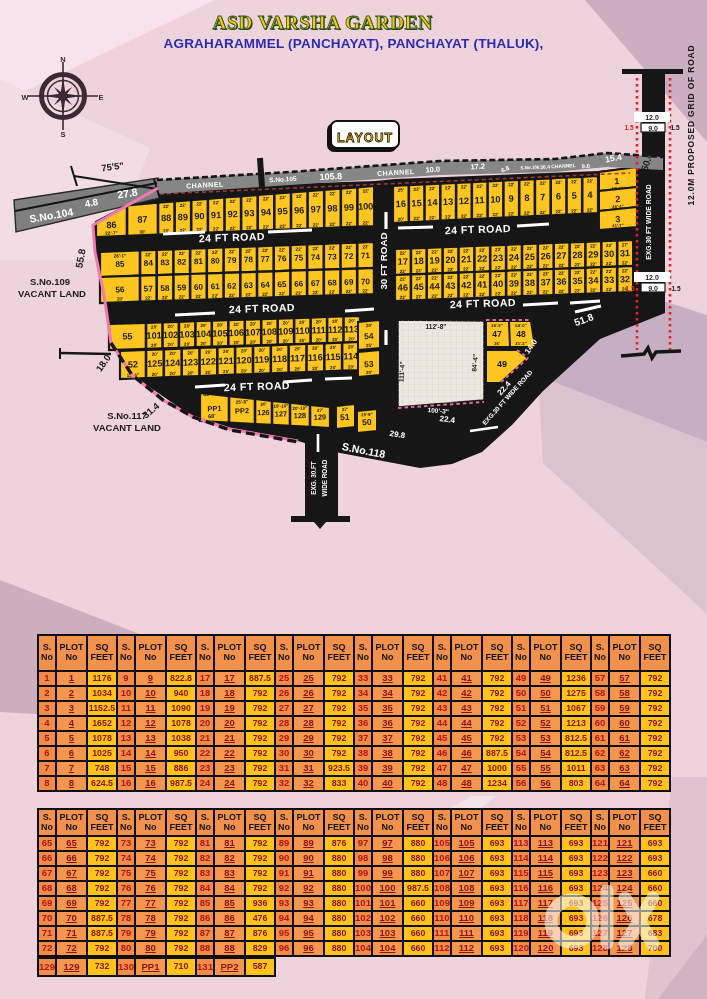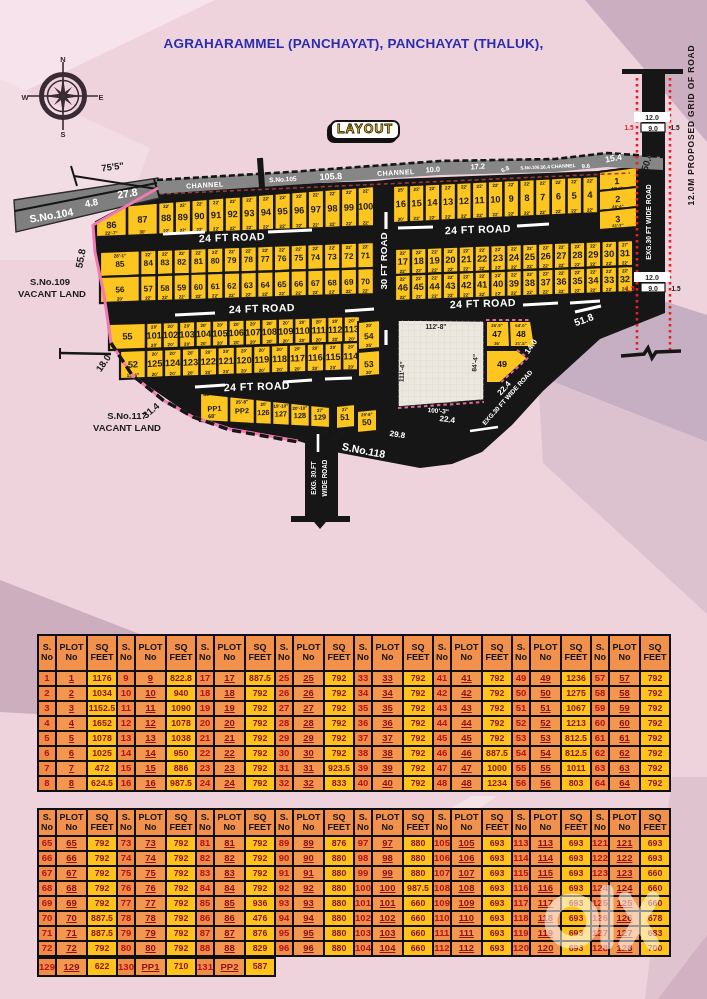--- a/index.html
+++ b/index.html
@@ -7,21 +7,21 @@
 .hd1{position:absolute;left:0;top:12px;width:645px;text-align:center;
  font-family:"Liberation Serif",serif;font-weight:bold;font-size:19.5px;letter-spacing:0.5px;
  color:#fac815;-webkit-text-stroke:0.8px #2c5a1f;text-shadow:1.1px 1.1px 0 #1a3a12;}
 .hd2{position:absolute;left:0;top:36px;width:707px;text-align:center;font-weight:bold;
  font-size:13.5px;color:#2b2bb0;letter-spacing:0.2px;}
 .hd3{position:absolute;left:0;top:54px;width:707px;text-align:center;font-weight:bold;
  font-size:13.5px;color:#2b2bb0;letter-spacing:0.2px;}
 .badge{position:absolute;background:#fff;border:2px solid #111;border-radius:7px;
  color:#f9c722;font-weight:bold;-webkit-text-stroke:0.8px #221500;text-align:center;
  box-shadow:-3px 3px 0 #111;}
-#layout{left:330px;top:120px;width:66px;height:16px;font-size:12.5px;letter-spacing:1px;padding-top:0;}
+#layout{left:330px;top:120px;width:66px;height:16px;font-size:12.5px;letter-spacing:1px;padding-top:9px;}
 #pdet{left:296px;top:591px;width:121px;height:25px;font-size:15px;letter-spacing:1px;padding-top:4px;border-radius:11px;}
 table.pt{position:absolute;border-collapse:collapse;table-layout:fixed;background:#ffc31c;}
 table.pt td{border:2px solid #0f0f0f;text-align:center;vertical-align:middle;padding:0;
  font-size:9.5px;font-weight:bold;line-height:1.08;overflow:hidden;}
 table.pt td.h{background:#f2914c;color:#131313;font-size:9px;}
 table.pt td.s{background:#f08c48;color:#b3151a;}
 table.pt td.p{background:#f3974e;color:#8d1216;}
 table.pt td.p span{text-decoration:underline;}
 table.pt td.q{background:#ffc31c;color:#8d1216;font-size:8.8px;}
 #olx{position:absolute;left:540px;top:885px;width:130px;height:70px;opacity:0.55;}
@@ -654,20 +654,21 @@
 <text x="629.0" y="130.0" font-family="&quot;Liberation Sans&quot;,sans-serif" font-size="6.5" font-weight="bold" fill="#e32222" text-anchor="middle">1.5</text>
 <text x="675.0" y="130.0" font-family="&quot;Liberation Sans&quot;,sans-serif" font-size="6.5" font-weight="bold" fill="#1a1a1a" text-anchor="middle">1.5</text>
 <rect x="634" y="272" width="36" height="10" fill="#fff"></rect>
 <text x="652.0" y="280.0" font-family="&quot;Liberation Sans&quot;,sans-serif" font-size="7" font-weight="bold" fill="#1a1a1a" text-anchor="middle">12.0</text>
 <rect x="641" y="283" width="24" height="9" fill="#fff" stroke="#161616" stroke-width="1.2"></rect>
 <text x="653.0" y="290.5" font-family="&quot;Liberation Sans&quot;,sans-serif" font-size="7" font-weight="bold" fill="#1a1a1a" text-anchor="middle">9.0</text>
 <text x="630.0" y="291.0" font-family="&quot;Liberation Sans&quot;,sans-serif" font-size="6.5" font-weight="bold" fill="#e32222" text-anchor="middle">1.5</text>
 <text x="676.0" y="291.0" font-family="&quot;Liberation Sans&quot;,sans-serif" font-size="6.5" font-weight="bold" fill="#1a1a1a" text-anchor="middle">1.5</text>
 <text x="694.0" y="125.0" font-family="&quot;Liberation Sans&quot;,sans-serif" font-size="8.5" font-weight="bold" fill="#1a1a1a" text-anchor="middle" letter-spacing="0.8" transform="rotate(-90 694.0 125.0)">12.0M PROPOSED GRID OF ROAD</text>
 </svg>
+<div class="hd1">ASD VARSHA GARDEN</div>
 <div class="hd2">AGRAHARAMMEL (PANCHAYAT), PANCHAYAT (THALUK),</div>
 <div class="badge" id="layout">LAYOUT</div>
 <table class="pt" style="left:37px;top:634px;">
 <colgroup>
         <col style="width:18px">
         <col style="width:31px">
         <col style="width:30px">
         <col style="width:18px">
         <col style="width:31px">
         <col style="width:30px">
@@ -869,21 +870,21 @@
           <td class="s">54</td>
           <td class="p"><span>54</span></td>
           <td class="q">812.5</td>
           <td class="s">62</td>
           <td class="p"><span>62</span></td>
           <td class="q">792</td>
         </tr>
 <tr style="height:15px">
           <td class="s">7</td>
           <td class="p"><span>7</span></td>
-          <td class="q">472</td>
+          <td class="q">748</td>
           <td class="s">15</td>
           <td class="p"><span>15</span></td>
           <td class="q">886</td>
           <td class="s">23</td>
           <td class="p"><span>23</span></td>
           <td class="q">792</td>
           <td class="s">31</td>
           <td class="p"><span>31</span></td>
           <td class="q">923.5</td>
           <td class="s">39</td>
@@ -1200,21 +1201,21 @@
         <col style="width:31px">
         <col style="width:30px">
         <col style="width:18px">
         <col style="width:31px">
         <col style="width:30px">
       </colgroup>
 <tbody>
         <tr style="height:18px">
           <td class="s">129</td>
           <td class="p"><span>129</span></td>
-          <td class="q">622</td>
+          <td class="q">732</td>
           <td class="s">130</td>
           <td class="p"><span>PP1</span></td>
           <td class="q">710</td>
           <td class="s">131</td>
           <td class="p"><span>PP2</span></td>
           <td class="q">587</td>
         </tr>
 </tbody>
     </table>
 <svg id="olx" viewBox="0 0 130 70">

